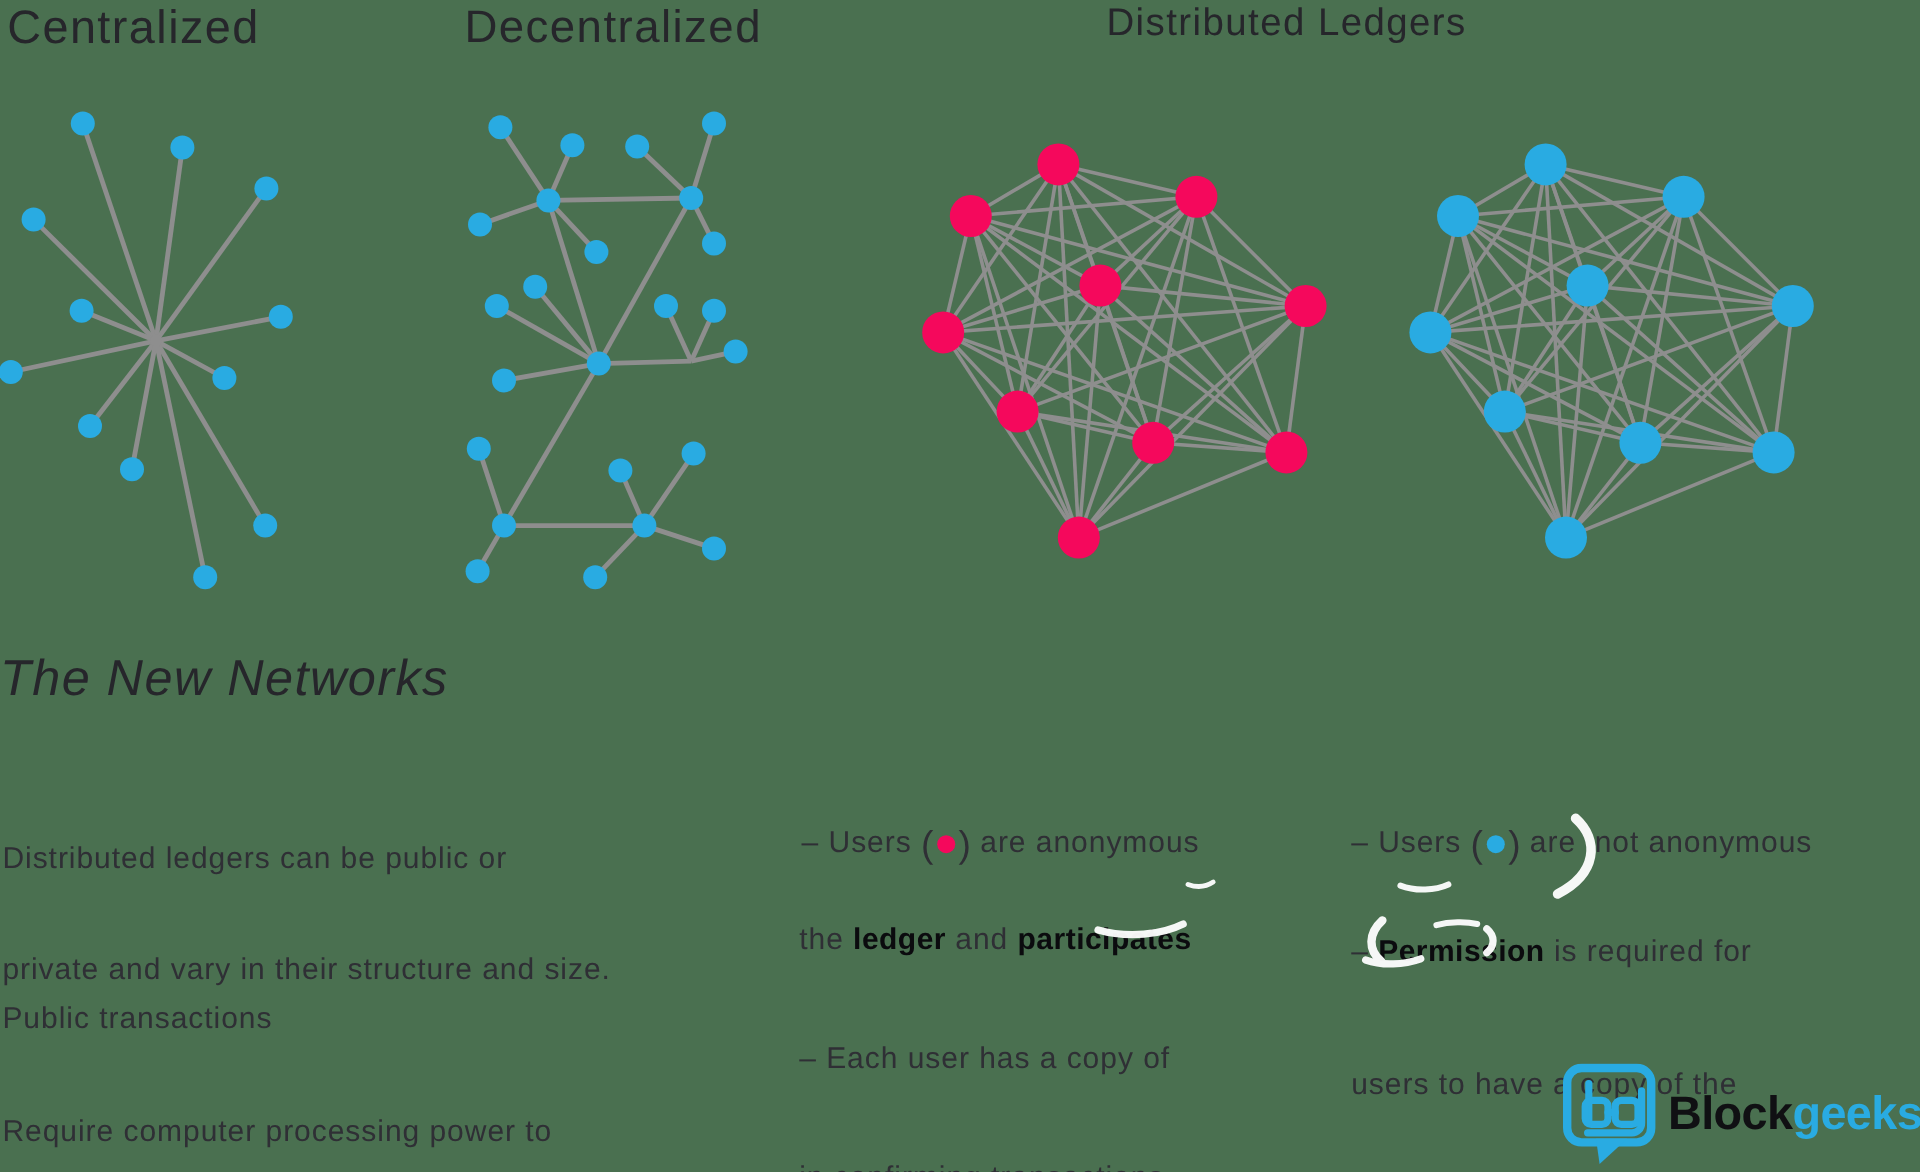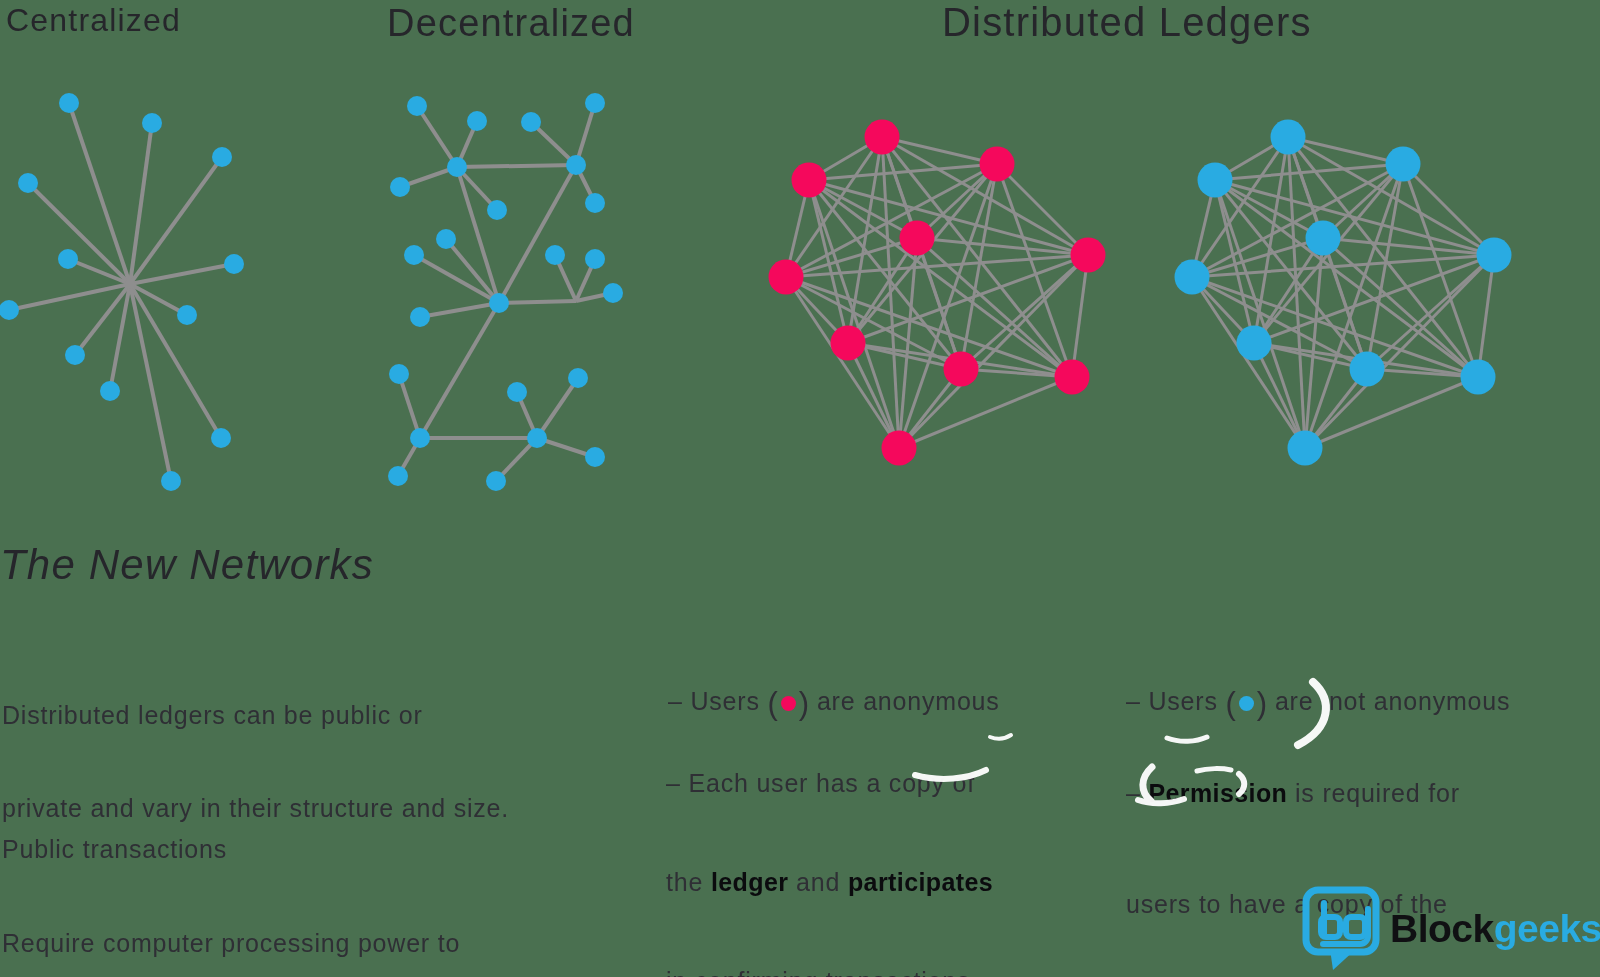--- a/index.html
+++ b/index.html
@@ -5,23 +5,23 @@
   html,body{margin:0;padding:0;}
   body{
     width:1600px;height:977px;position:relative;overflow:hidden;
     background:var(--background,#4A7050);
     font-family:"Liberation Sans",sans-serif;
   }
   .title{
     position:absolute;z-index:2;color:var(--heading,#26262B);
     font-weight:500;letter-spacing:1.2px;white-space:pre;
   }
-  #centralized-title{left:6px;top:2px;font-size:32px;}
+  #centralized-title{left:6px;top:2px;font-size:39px;}
   #decentralized-title{left:355px;top:2px;font-size:38px;margin-left:32px;}
-  #distributed-title{left:922px;top:0px;font-size:40px;margin-left:20px;}
+  #distributed-title{left:922px;top:0px;font-size:32px;}
   #section-title{left:0px;top:541px;font-size:42px;font-style:italic;}
   .tb{
     position:absolute;z-index:2;color:var(--text,#2F2F35);
     font-size:25px;letter-spacing:0.8px;white-space:pre-wrap;
   }
   .tb .line{white-space:pre;}
   .bold{font-weight:700;color:var(--bold,#0B0B0E);letter-spacing:0.4px;}
   #left-p1{left:2px;top:638px;line-height:31px;}
   #left-p2{left:2px;top:777px;}
   #left-p3{left:2px;top:856px;line-height:35px;}
@@ -261,22 +261,22 @@
 </div>
 <div class="tb" id="left-p3">
   <div class="line">Require computer processing power to</div>
   
 </div>
 
 <div class="tb" id="mid-b1">
   <div class="line"><span>– Users </span><span class="paren">(</span><span class="legend-dot pink"></span><span class="paren">)</span><span> are anonymous</span></div>
 </div>
 <div class="tb" id="mid-b2">
+  <div class="line"><span>the </span><span class="bold">ledger</span><span> and </span><span class="bold">participates</span></div>
   <div class="line">– Each user has a copy of</div>
-  <div class="line"><span>the </span><span class="bold">ledger</span><span> and </span><span class="bold">participates</span></div>
   <div class="line">in confirming transactions</div>
   
 </div>
 
 <div class="tb" id="right-b1">
   <div class="line"><span>– Users </span><span class="paren">(</span><span class="legend-dot blue"></span><span class="paren">)</span><span> are  not anonymous</span></div>
 </div>
 <div class="tb" id="right-b2">
   <div class="line"><span>– </span><span class="bold">Permission</span><span> is required for</span></div>
   <div class="line">users to have a copy of the</div>

